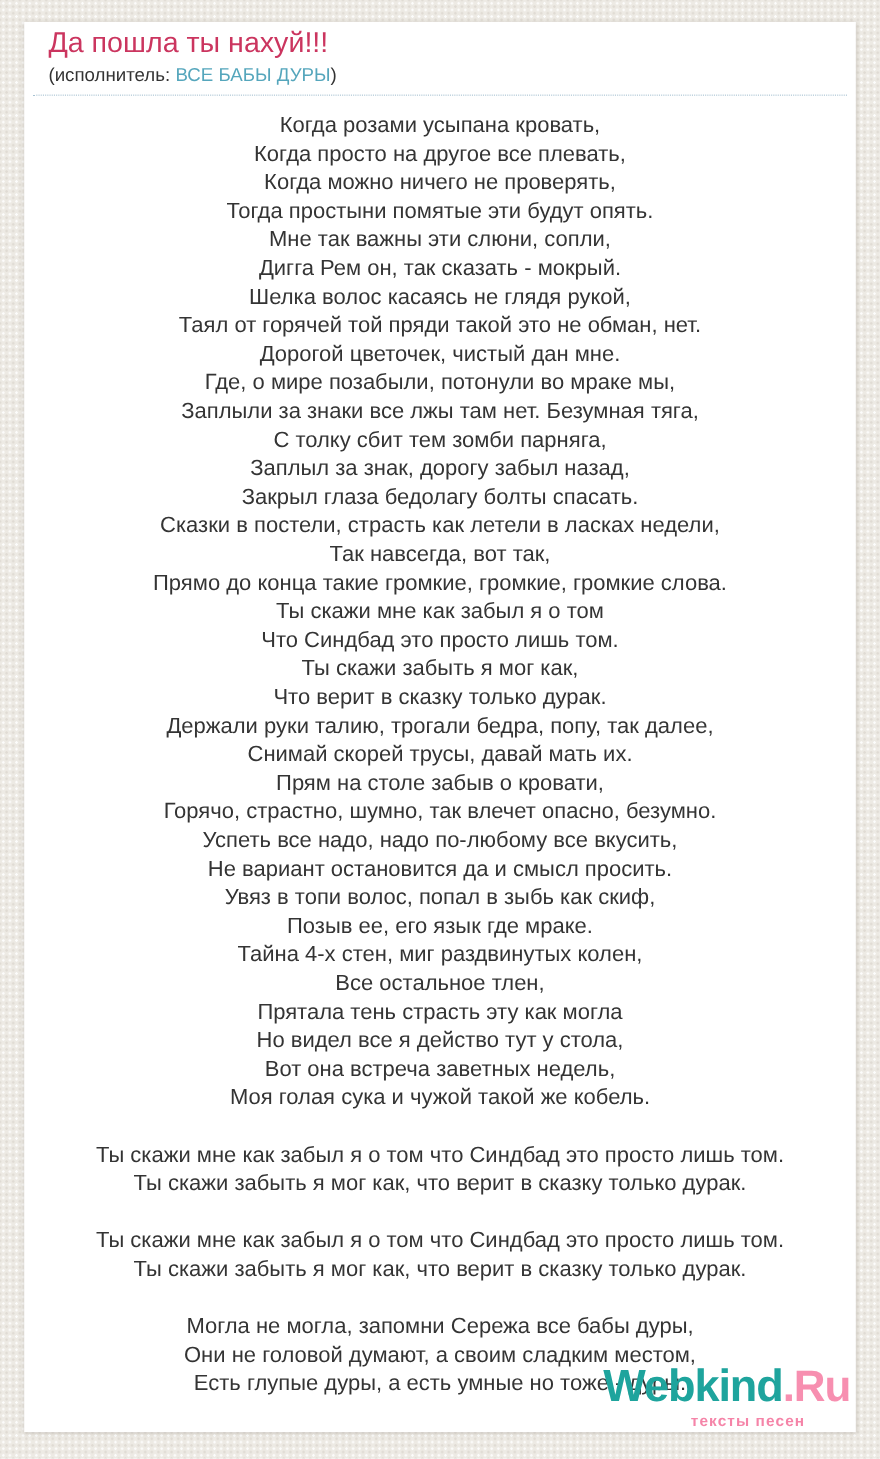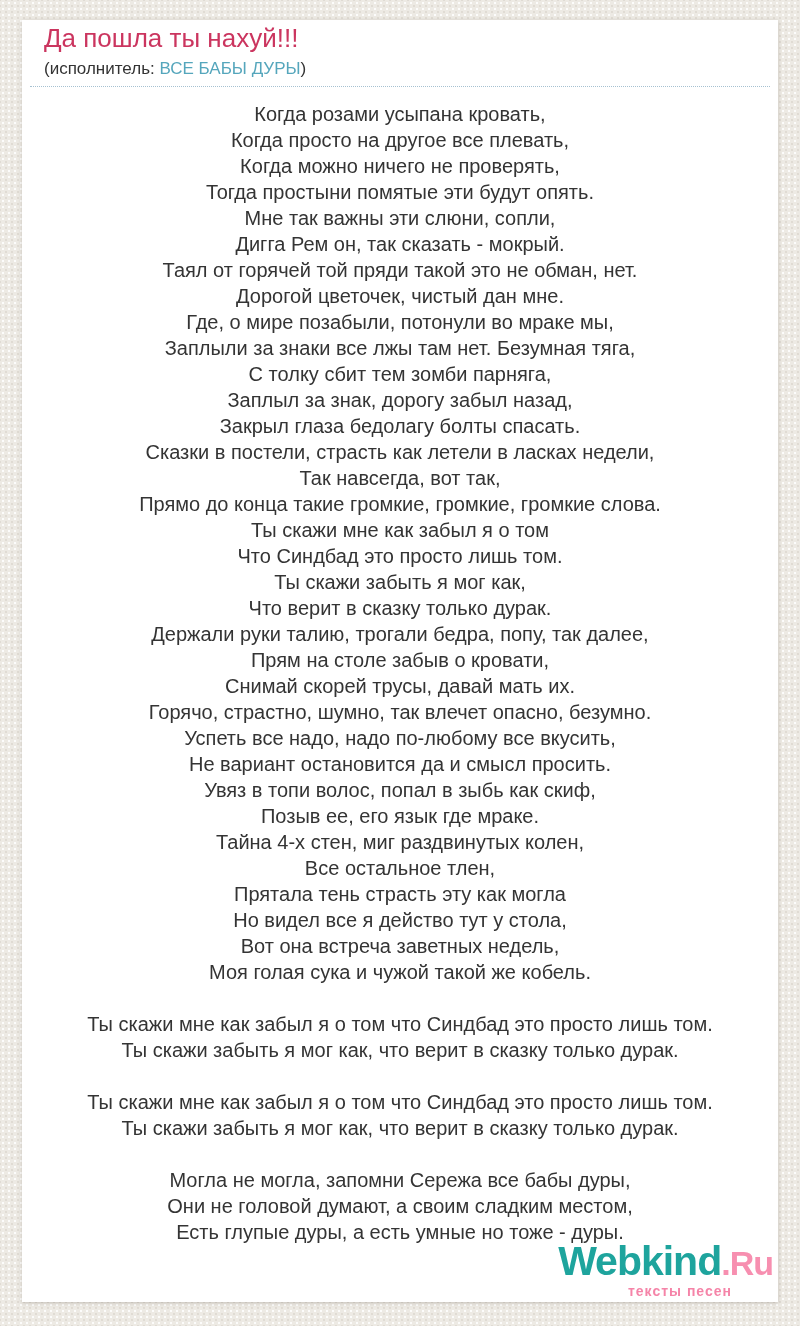--- a/index.html
+++ b/index.html
@@ -72,21 +72,21 @@
     font-weight: bold;
     line-height: 32px;
     letter-spacing: -1px;
     white-space: nowrap;
   }
   .logo-main {
     font-size: 41px;
     color: #1ea49d;
   }
   .logo-suffix {
-    font-size: 34px;
+    font-size: 40px;
     color: #f78fb0;
   }
   .logo-tagline {
     font-size: 14px;
     font-weight: bold;
     color: #f584a8;
     letter-spacing: 1px;
     margin: -2px 41px 4px 0;
     line-height: 14px;
   }
@@ -105,37 +105,38 @@
   </div>
 
   <div class="lyrics" id="lyrics-container">
       <div class="lyrics-block">
         <div class="lyric-line">Когда розами усыпана кровать,</div>
         <div class="lyric-line">Когда просто на другое все плевать,</div>
         <div class="lyric-line">Когда можно ничего не проверять,</div>
         <div class="lyric-line">Тогда простыни помятые эти будут опять.</div>
         <div class="lyric-line">Мне так важны эти слюни, сопли,</div>
         <div class="lyric-line">Дигга Рем он, так сказать - мокрый.</div>
+        <div class="lyric-line">Шелка волос касаясь не глядя рукой,</div>
         <div class="lyric-line">Таял от горячей той пряди такой это не обман, нет.</div>
         <div class="lyric-line">Дорогой цветочек, чистый дан мне.</div>
         <div class="lyric-line">Где, о мире позабыли, потонули во мраке мы,</div>
         <div class="lyric-line">Заплыли за знаки все лжы там нет. Безумная тяга,</div>
         <div class="lyric-line">С толку сбит тем зомби парняга,</div>
         <div class="lyric-line">Заплыл за знак, дорогу забыл назад,</div>
         <div class="lyric-line">Закрыл глаза бедолагу болты спасать.</div>
         <div class="lyric-line">Сказки в постели, страсть как летели в ласках недели,</div>
         <div class="lyric-line">Так навсегда, вот так,</div>
         <div class="lyric-line">Прямо до конца такие громкие, громкие, громкие слова.</div>
         <div class="lyric-line">Ты скажи мне как забыл я о том</div>
         <div class="lyric-line">Что Синдбад это просто лишь том.</div>
         <div class="lyric-line">Ты скажи забыть я мог как,</div>
         <div class="lyric-line">Что верит в сказку только дурак.</div>
         <div class="lyric-line">Держали руки талию, трогали бедра, попу, так далее,</div>
+        <div class="lyric-line">Снимай скорей трусы, давай мать их.</div>
         <div class="lyric-line">Прям на столе забыв о кровати,</div>
-        <div class="lyric-line">Снимай скорей трусы, давай мать их.</div>
         <div class="lyric-line">Горячо, страстно, шумно, так влечет опасно, безумно.</div>
         <div class="lyric-line">Успеть все надо, надо по-любому все вкусить,</div>
         <div class="lyric-line">Не вариант остановится да и смысл просить.</div>
         <div class="lyric-line">Увяз в топи волос, попал в зыбь как скиф,</div>
         <div class="lyric-line">Позыв ее, его язык где мраке.</div>
         <div class="lyric-line">Тайна 4-х стен, миг раздвинутых колен,</div>
         <div class="lyric-line">Все остальное тлен,</div>
         <div class="lyric-line">Прятала тень страсть эту как могла</div>
         <div class="lyric-line">Но видел все я действо тут у стола,</div>
         <div class="lyric-line">Вот она встреча заветных недель,</div>

